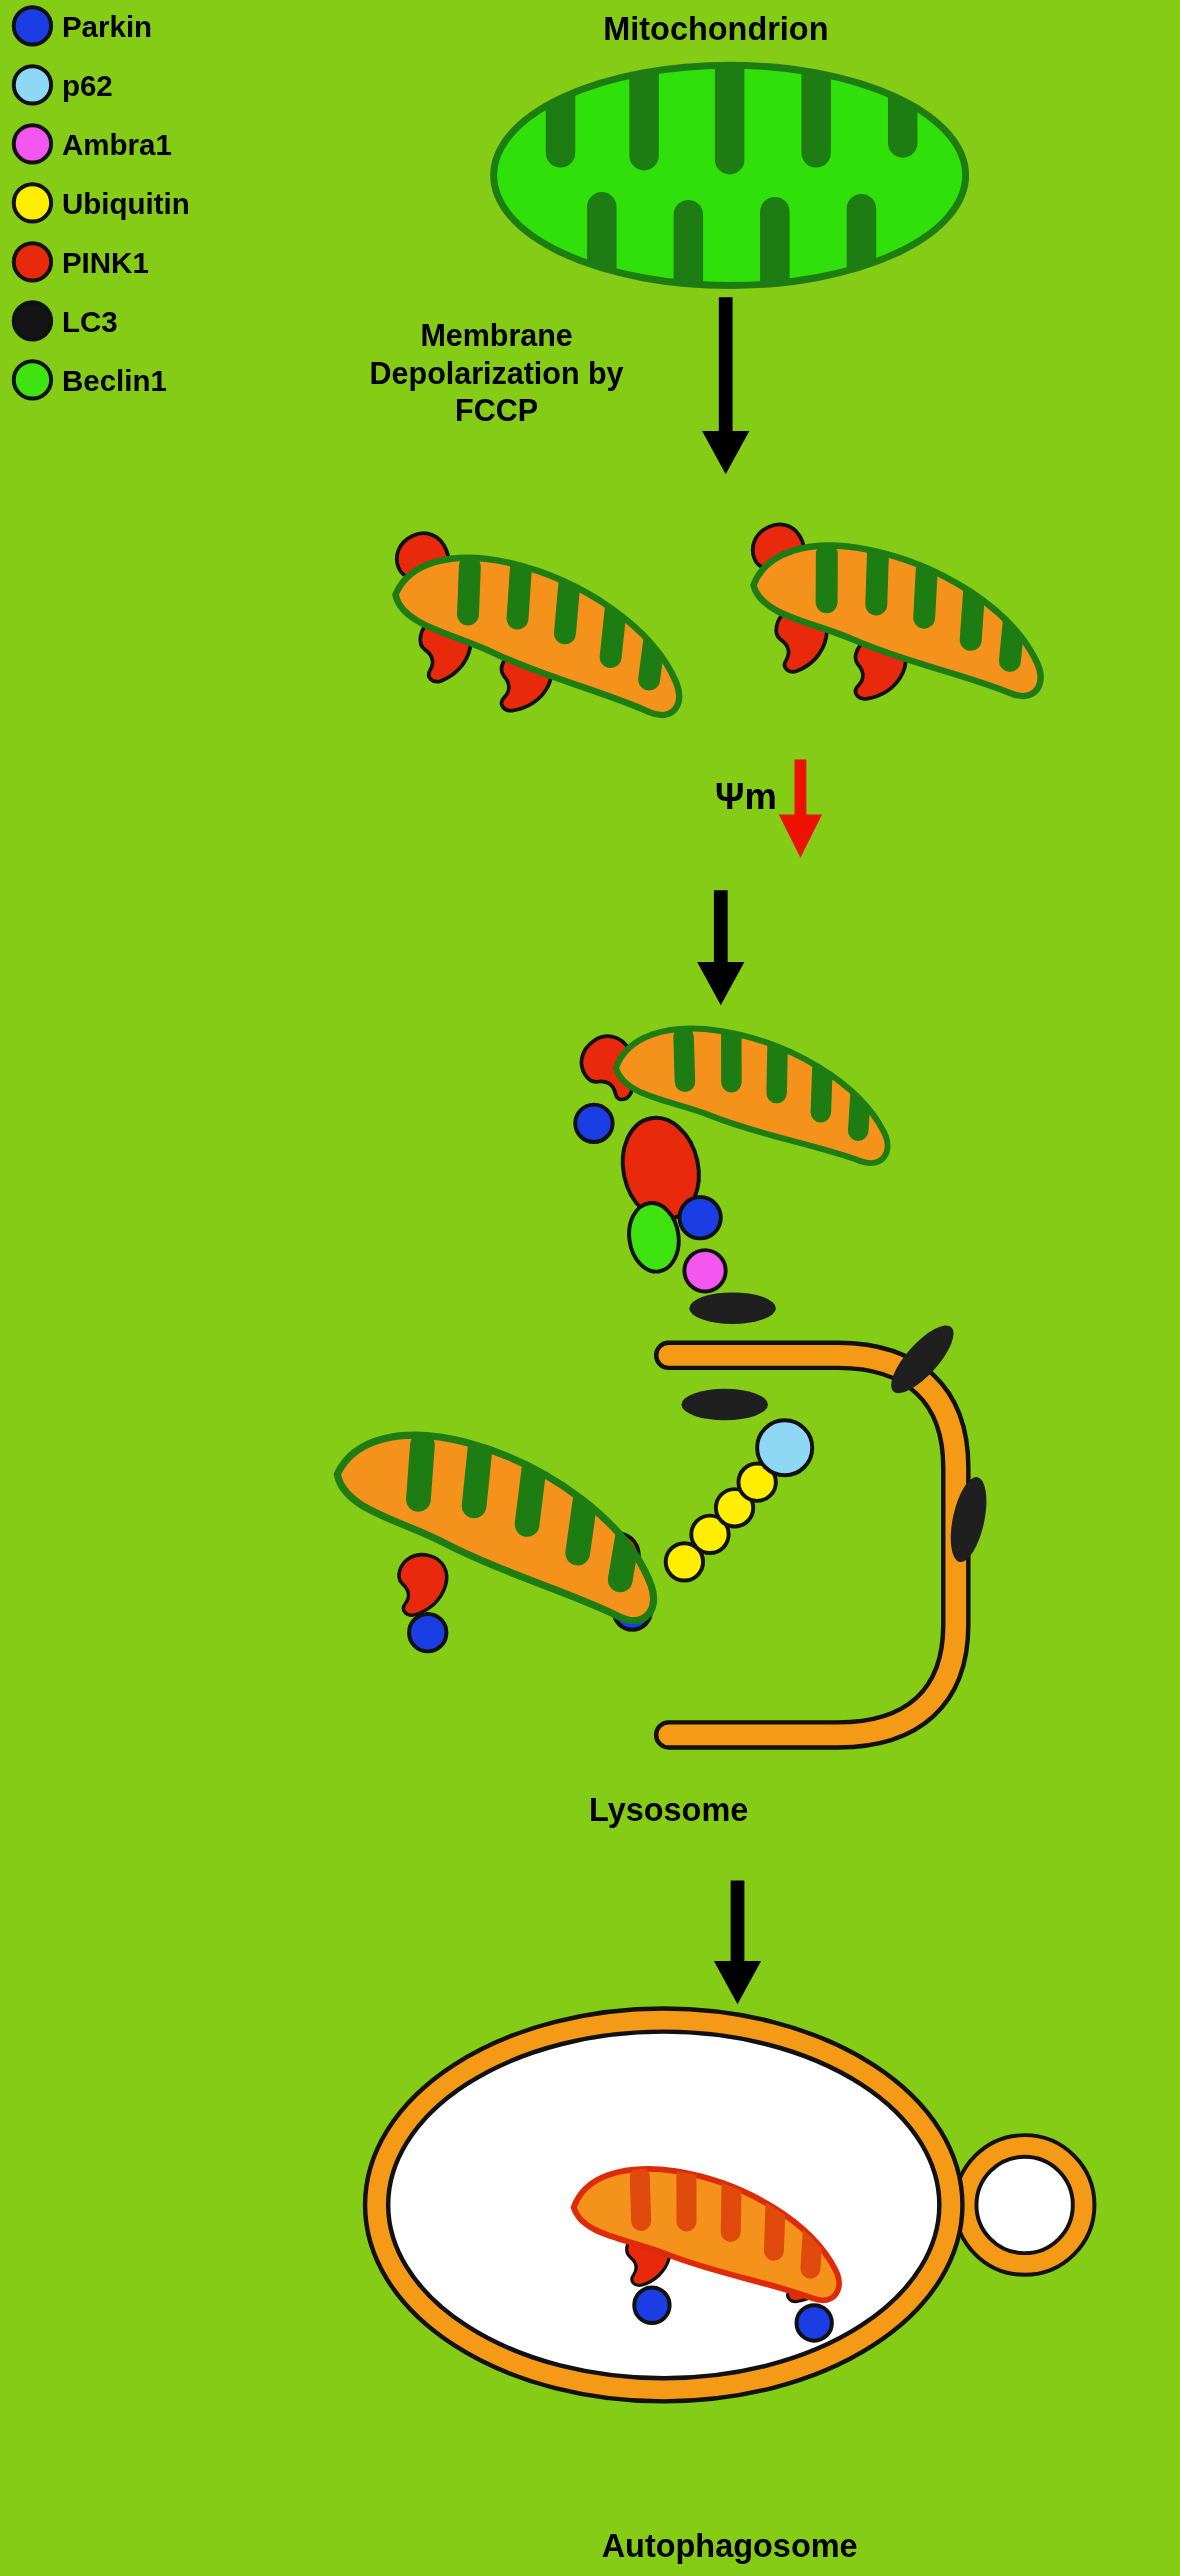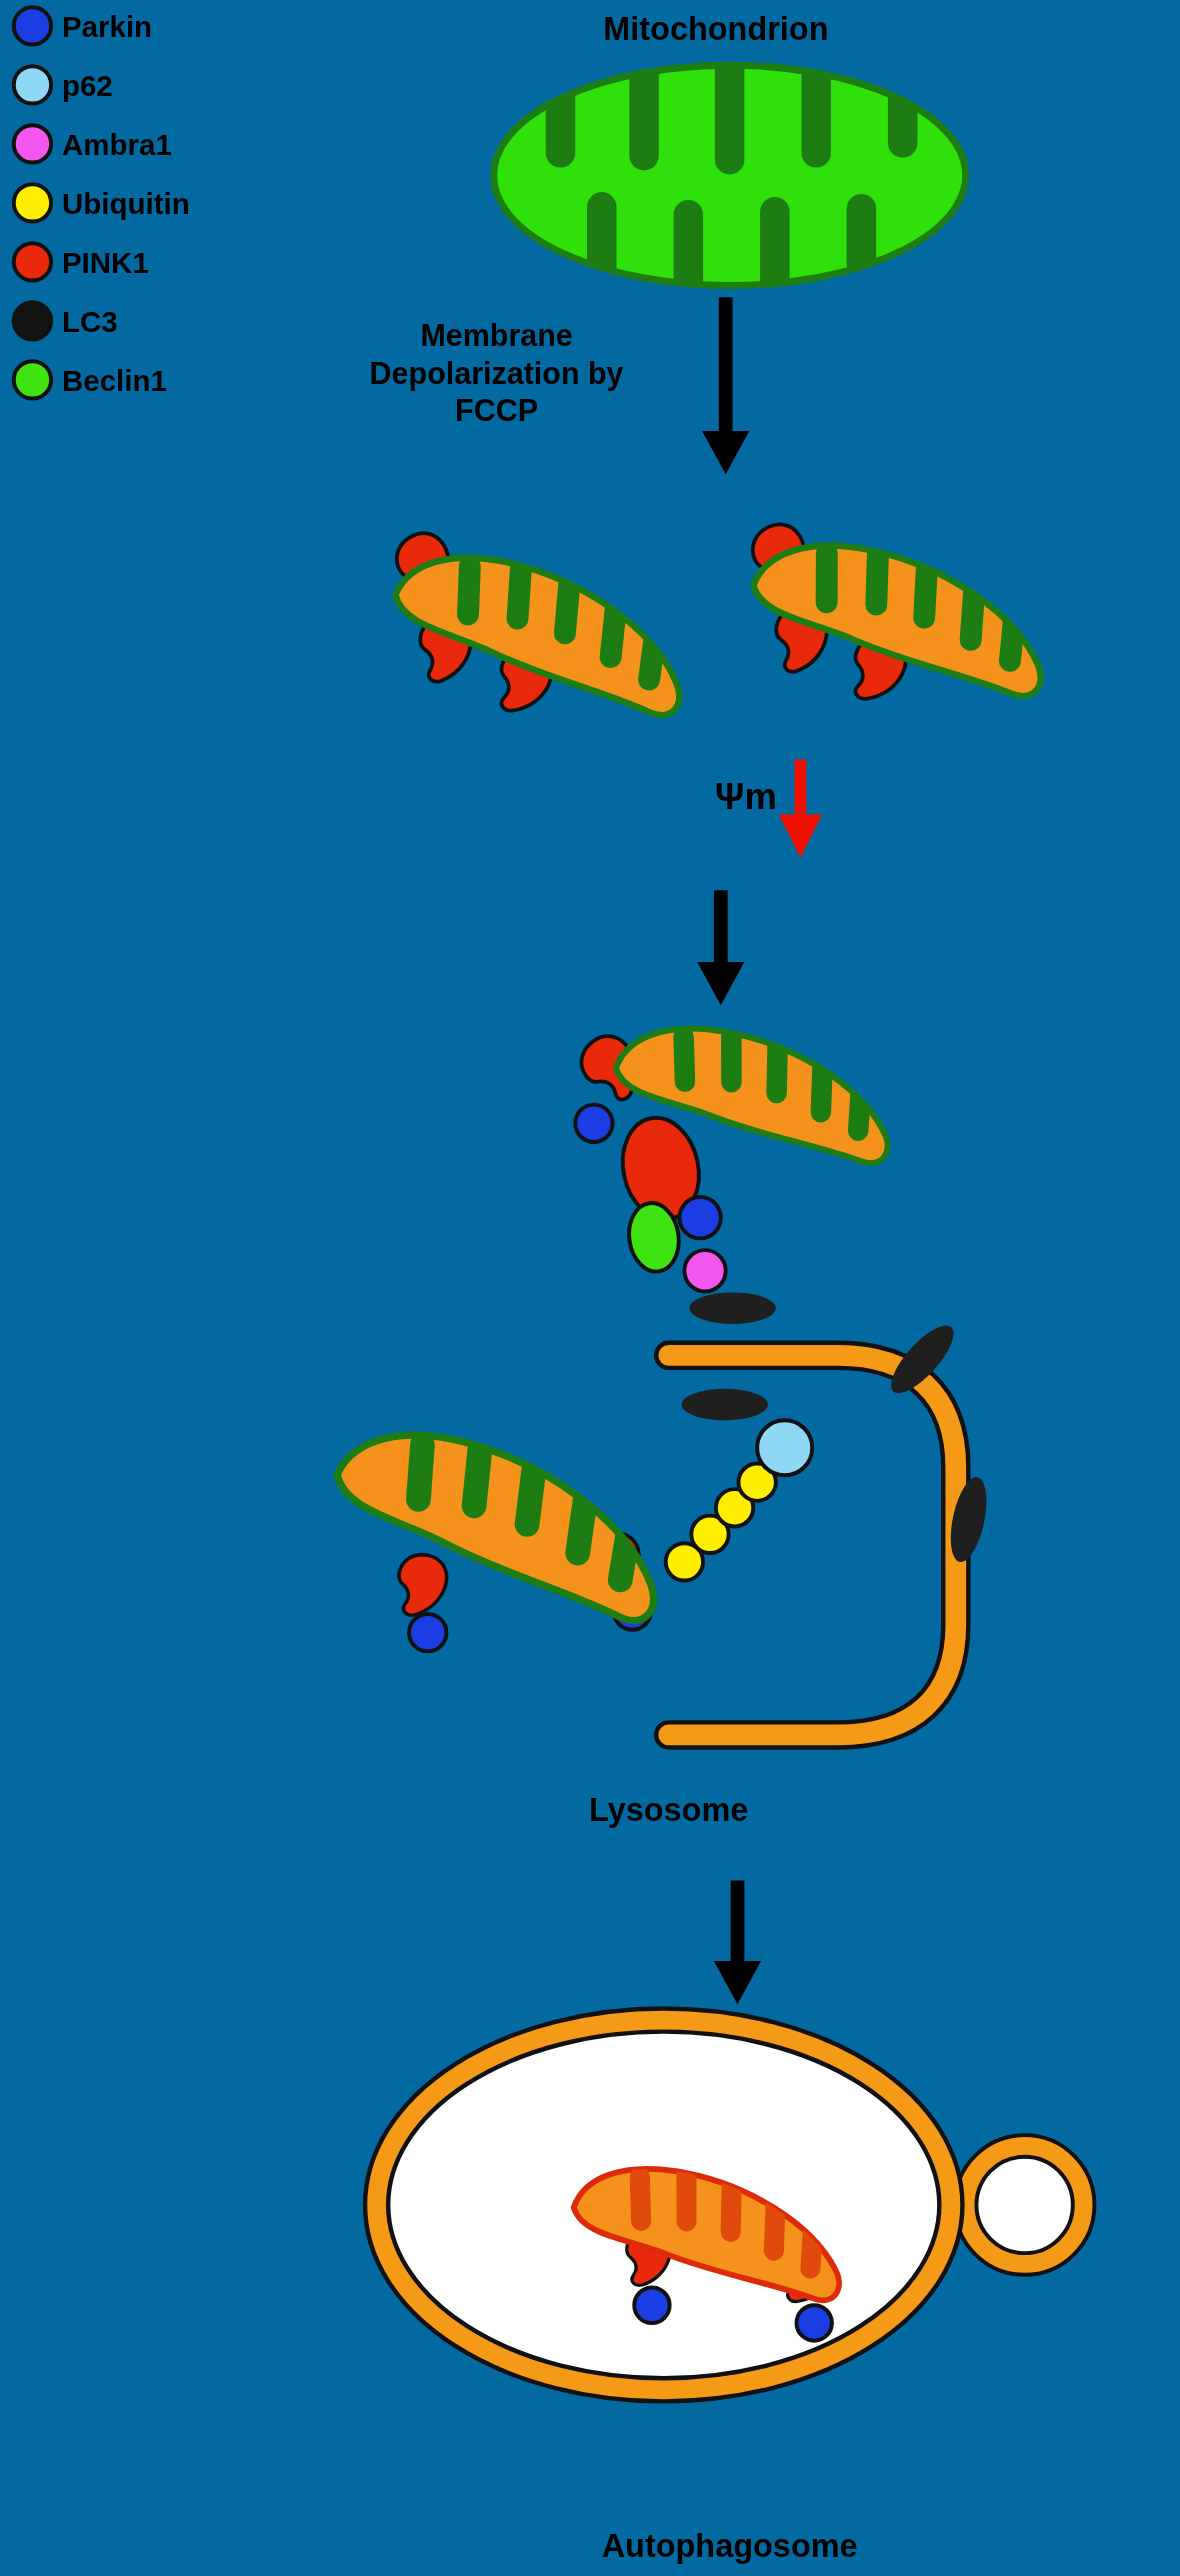--- a/index.html
+++ b/index.html
@@ -7,21 +7,21 @@
     padding:0;
     background:#ffffff;
     width:1180px;
     height:2576px;
     font-family:"Liberation Sans","DejaVu Sans",sans-serif;
   }
   .stage{
     position:relative;
     width:1180px;
     height:2576px;
-    background:#0369a1;
+    background:#84cc16;
     overflow:hidden;
   }
   svg.diagram{display:block;}
   svg text{
     font-family:"Liberation Sans","DejaVu Sans",sans-serif;
     font-weight:bold;
     fill:#000000;
   }
   .title-text{font-size:33px;}
   .legend-text{font-size:30px;}

